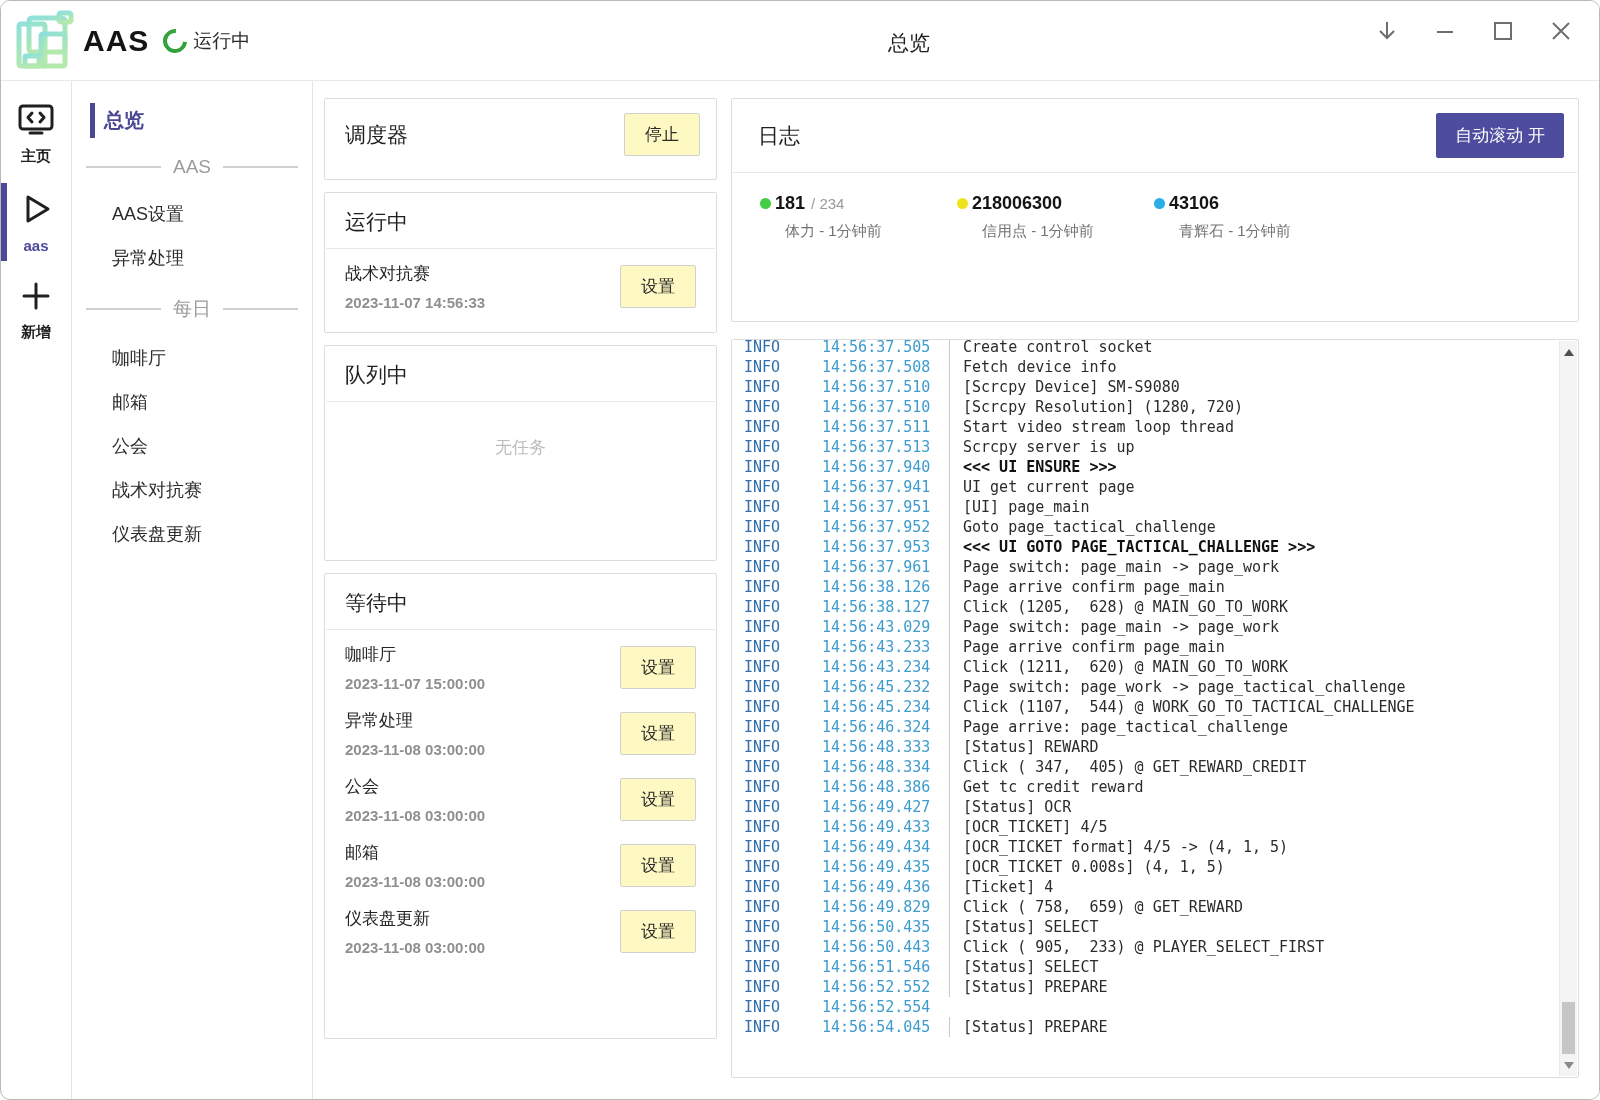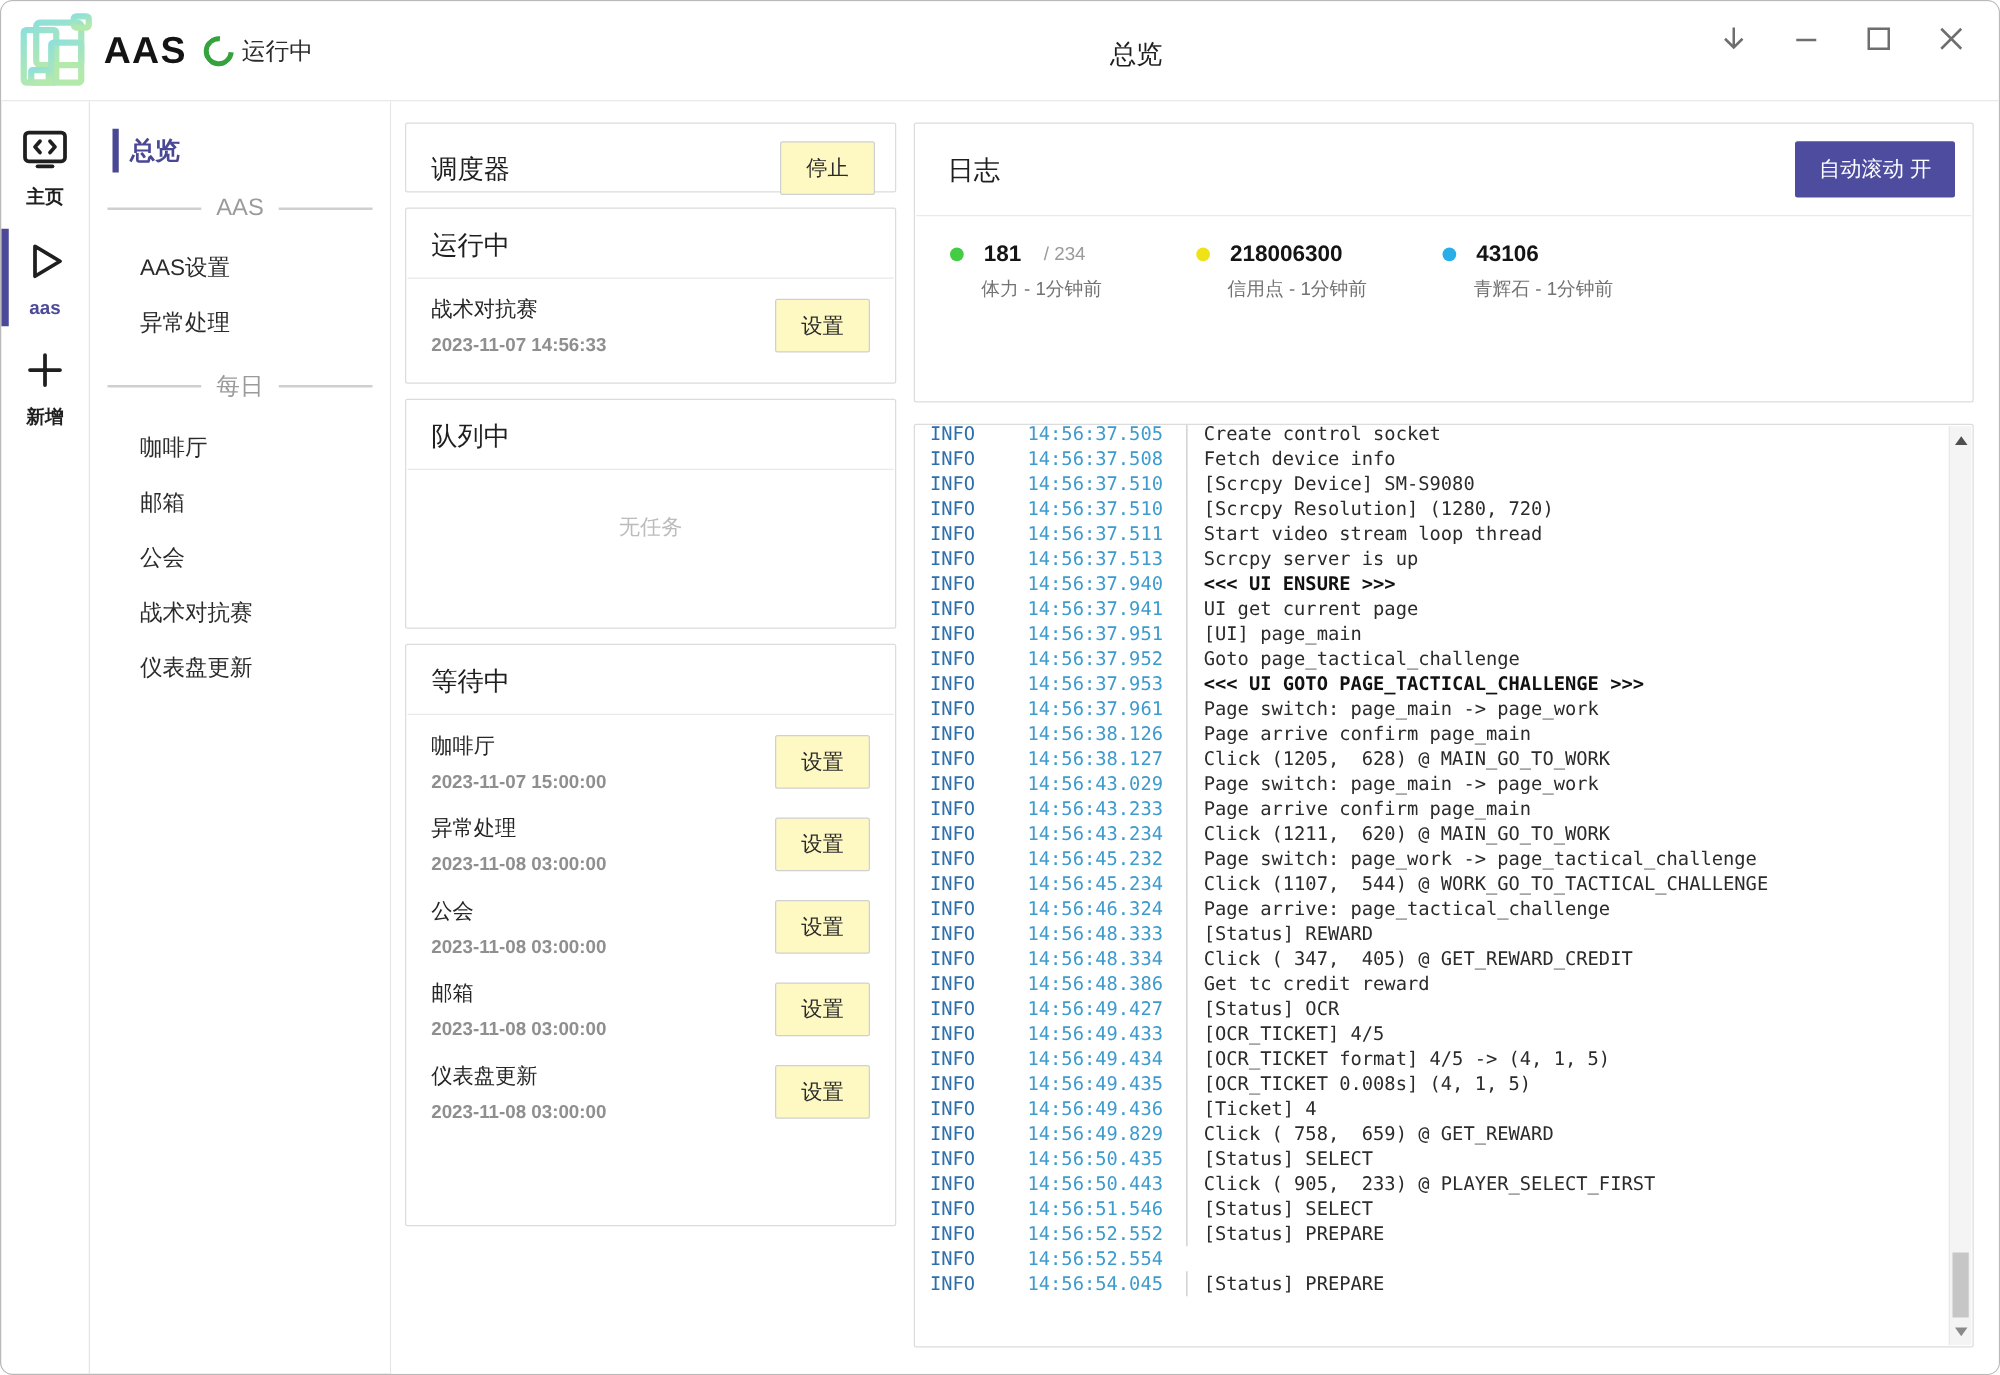--- a/index.html
+++ b/index.html
@@ -47,33 +47,33 @@
   .card-title { font-size:21px; font-weight:500; color:#1f1f1f; }
   .hdiv { border-top:1px solid #e7e9ec; margin:0 1px; }
 
   .btn { background:#fef9c3; border:1px solid #d0d0d0; border-radius:2px; font-size:17px; color:#2b2b2b; padding:9px 20px; font-family:inherit; cursor:default; }
   .btn-primary { background:#4e4c9f; border:1px solid #4e4c9f; color:#fff; font-size:17px; padding:10px 18px; border-radius:2px; cursor:default; font-family:inherit; }
 
   .task-row { display:flex; align-items:center; justify-content:space-between; padding:13px 20px 11px 20px; }
   .task-name { font-size:17px; color:#262626; margin-bottom:9px; }
   .task-time { font-size:15px; font-weight:700; color:#8f8f8f; }
 
-  .card-sched { height:56px; }
+  .card-sched { height:82px; }
   .card-sched .card-head { padding:14px 16px 14px 20px; }
   .card-running { height:141px; }
-  .card-queue { height:184px; }
+  .card-queue { height:216px; }
   .queue-empty { text-align:center; padding-top:34px; color:#bcbcbc; font-size:17px; }
   .card-waiting { height:466px; }
   .card-waiting .wrows { padding-top:4px; }
 
   
   .card-log { height:224px; }
   .stats { display:flex; padding:20px 14px 0 28px; }
   .stat { width:197px; }
-  .stat-top { display:flex; align-items:center; gap:16px; }
+  .stat-top { display:flex; align-items:center; gap:4px; }
   .dot { width:11px; height:11px; border-radius:50%; flex:none; }
   .stat-val { font-size:18px; font-weight:700; color:#141414; }
   .stat-total { font-size:15px; color:#9a9a9a; font-weight:400; margin-left:2px; }
   .stat-lbl { font-size:15px; color:#737373; margin:8px 0 0 25px; }
 
   
   .console { position:relative; flex:1; border:1px solid #dcdcdc; border-radius:2px; overflow:hidden; background:#fff; margin-bottom:22px; }
   .console-inner { margin-top:-9px; padding:6px 30px 6px 12px; font-family:"DejaVu Sans Mono", monospace; font-size:15px; line-height:20px; }
   .log-line { display:flex; }
   .log-lv { width:78px; color:#2d6fad; flex:none; }

